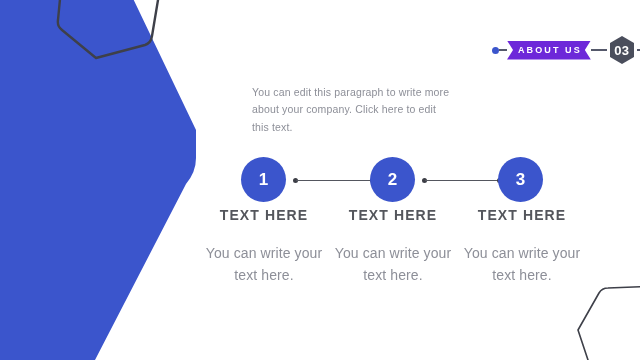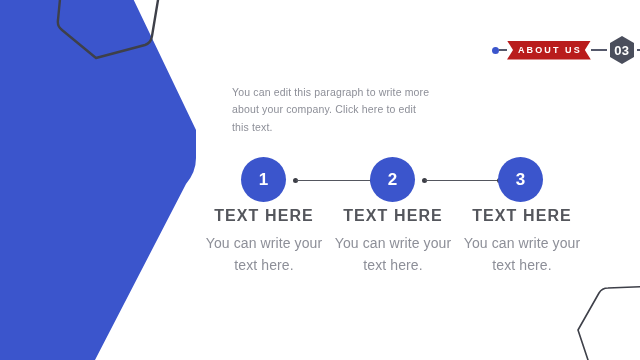--- a/index.html
+++ b/index.html
@@ -49,21 +49,21 @@
   }
   .badge-rule {
     width: 8px;
     height: 2px;
     background: #55596b;
     flex: 0 0 auto;
   }
   .badge-banner {
     position: relative;
     height: 19px;
-    background: #b91c1c;
+    background: #6d28d9;
     color: #ffffff;
     font-size: 9px;
     font-weight: bold;
     letter-spacing: 2.1px;
     display: flex;
     align-items: center;
     justify-content: center;
     padding: 0 9px 0 11px;
     clip-path: polygon(0 0, 100% 0, calc(100% - 6px) 50%, 100% 100%, 0 100%, 6px 50%);
     flex: 0 0 auto;
@@ -110,21 +110,21 @@
     top: 38px;
     font-size: 31px;
     font-weight: bold;
     letter-spacing: 0.6px;
     color: #55565c;
     line-height: 1.05;
     white-space: nowrap;
   }
   .intro {
     position: absolute;
-    left: 232px;
+    left: 252px;
     top: 84px;
     width: 200px;
     font-size: 10.5px;
     line-height: 1.65;
     color: #8d8f98;
     letter-spacing: 0.15px;
   }
 
   
   .steps {
@@ -194,25 +194,25 @@
   }
   .label-col {
     position: absolute;
     width: 130px;
     text-align: center;
   }
   .label-col.l1 { left: -37px; }
   .label-col.l2 { left: 92px; }
   .label-col.l3 { left: 221px; }
   .label-head {
-    font-size: 16px;
+    font-size: 14px;
     font-weight: bold;
     letter-spacing: 1.1px;
     color: #54565c;
-    margin-bottom: 8px;
+    margin-bottom: 20px;
   }
   .label-body {
     font-size: 14px;
     line-height: 1.55;
     color: #8d8f98;
     letter-spacing: 0.1px;
   }
 </style>
 </head>
 <body>

